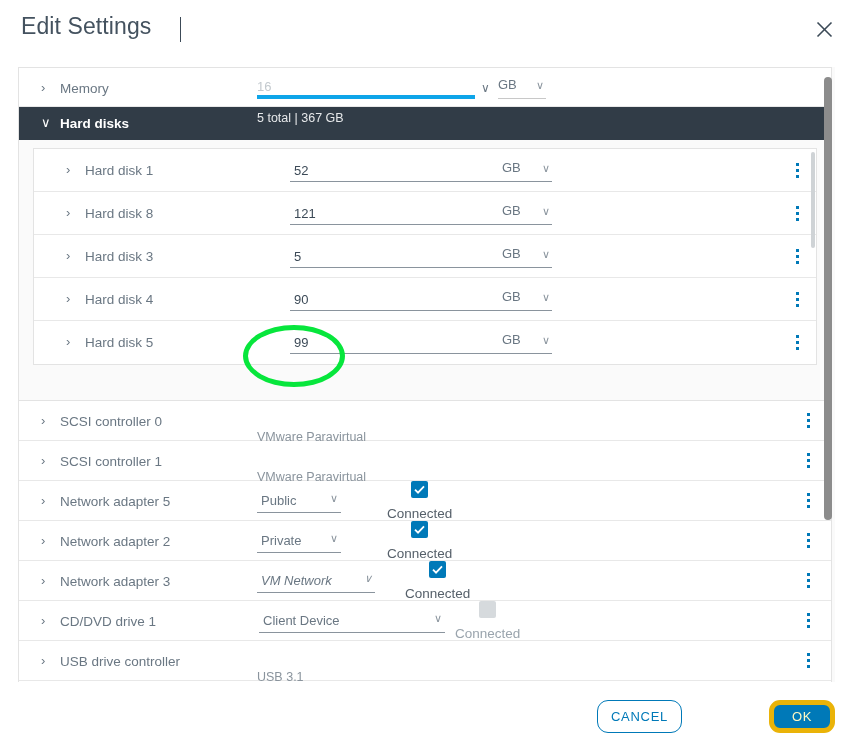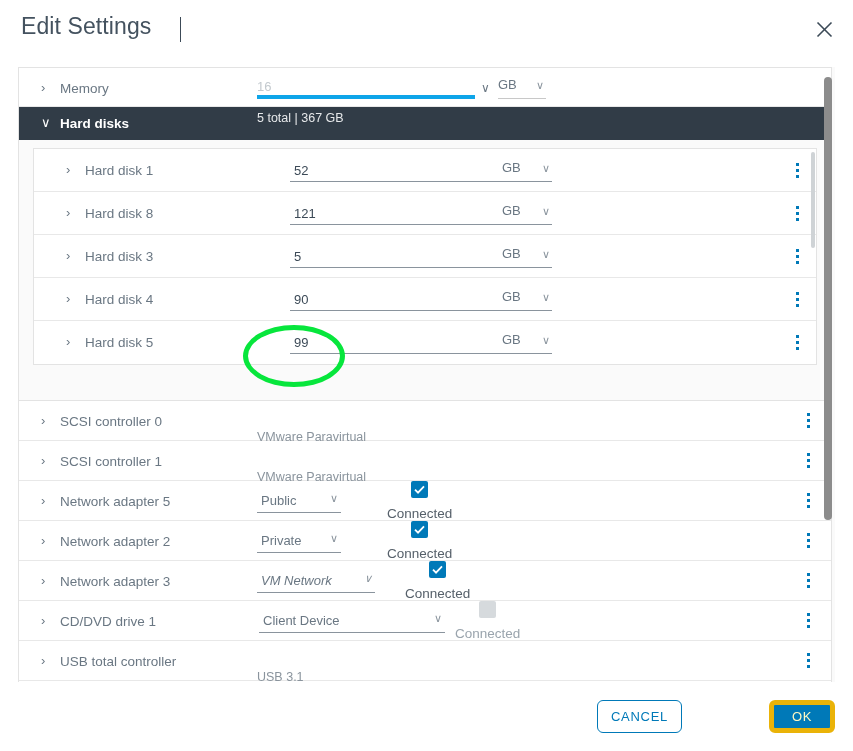--- a/index.html
+++ b/index.html
@@ -312,21 +312,21 @@
   }
   .btn {
     position: absolute;
     top: 18px;
     height: 33px;
     font-family: "Liberation Sans", sans-serif;
     font-size: 13px;
     letter-spacing: .7px;
     cursor: pointer;
     box-sizing: border-box;
-    border-radius: 6px;
+    border-radius: 11px;
   }
   .btn-cancel {
     right: 171px;
     width: 85px;
     background: #ffffff;
     border: 1px solid #0079b8;
     color: #0079b8;
   }
   .btn-ok {
     right: 18px;
@@ -595,21 +595,21 @@
       <div class="kebab">
           <i></i>
           <i></i>
           <i></i>
         </div>
     </div>
 
     <div class="row">
       <div class="row-label">
         <span class="caret">›</span>
-        <span>USB total controller</span>
+        <span>USB drive controller</span>
       </div>
       <div class="row-value-text">USB 3.1</div>
       <div class="kebab">
           <i></i>
           <i></i>
           <i></i>
         </div>
     </div>
 
     <div class="row last"></div>

